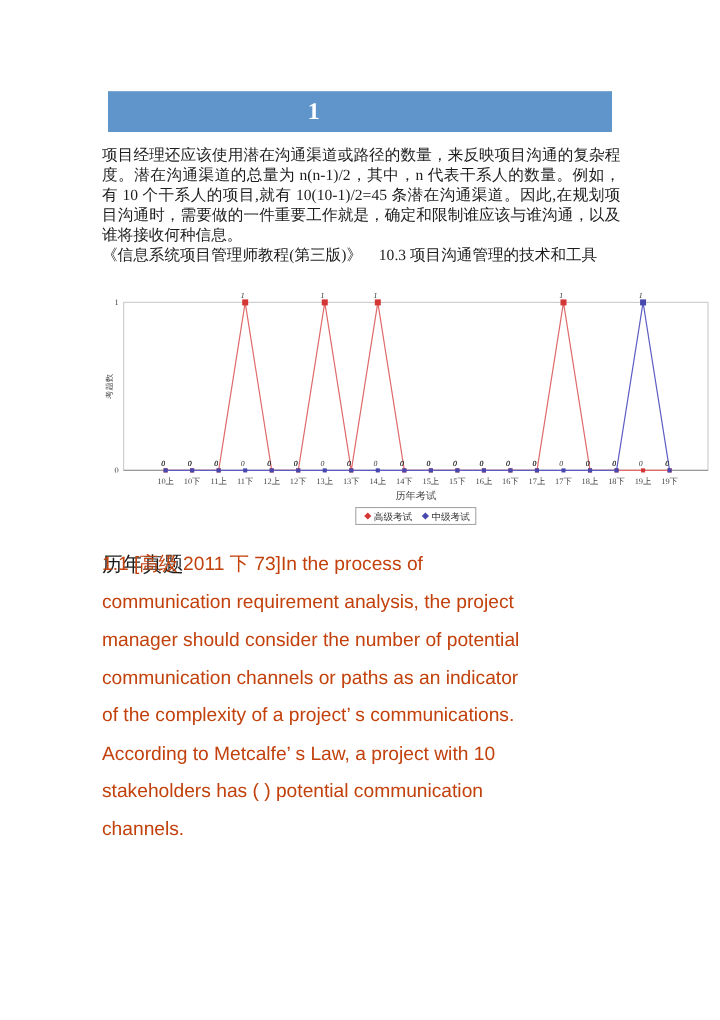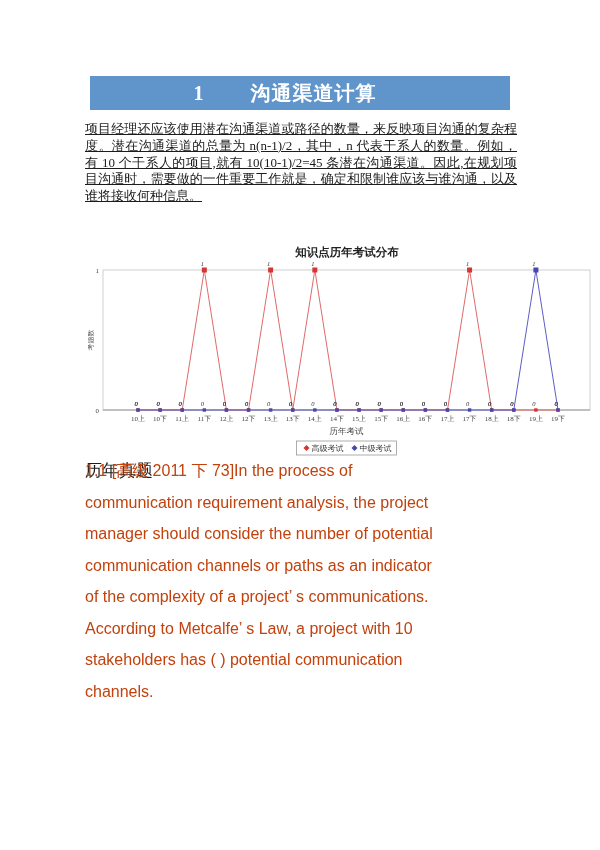--- a/index.html
+++ b/index.html
@@ -9,21 +9,21 @@
   }
   .banner {
     position:absolute; left:90px; top:76px; width:420px; height:34px;
     background:#6095cc; color:#ffffff; display:flex; align-items:center; justify-content:center;
     font-size:20px; font-weight:bold; letter-spacing:1px;
   }
   .banner .inner { display:flex; align-items:center; transform:translateX(-15px); }
   .banner .num { margin-right:46px; }
   .textblock {
     position:absolute; left:85px; top:121px; width:432px;
-    font-size:13px; line-height:16.8px;text-decoration:underline;
+    font-size:13px; line-height:16.8px;
   }
   .intro { text-align:justify; }
   .tut-line .gap { display:inline-block; width:14px; }
   .chart-wrap { position:absolute; left:88px; top:244px; width:510px; }
   .chart-title {
     text-align:center; padding-left:8px; font-size:11.5px; font-weight:bold; color:#222;
     height:18px; line-height:16px;
   }
   .past-heading { position:absolute; left:85px; top:459px; font-size:17px; }
   .question {
@@ -34,30 +34,29 @@
   svg text { font-family:"Liberation Serif","DejaVu Serif",serif; }
 </style>
 </head>
 <body>
 
 <div class="page">
 
   <div class="banner">
     <div class="inner">
       <span class="num">1</span>
-      <span class="ttl">沟通渠道计算</span>
     </div>
   </div>
 
   <div class="textblock">
     <div class="intro">项目经理还应该使用潜在沟通渠道或路径的数量，来反映项目沟通的复杂程度。潜在沟通渠道的总量为 n(n-1)/2，其中，n 代表干系人的数量。例如，有 10 个干系人的项目,就有 10(10-1)/2=45 条潜在沟通渠道。因此,在规划项目沟通时，需要做的一件重要工作就是，确定和限制谁应该与谁沟通，以及谁将接收何种信息。</div>
+    <div class="tut-line"><span>《信息系统项目管理师教程(第三版)》</span><span class="gap"></span><span>10.3 项目沟通管理的技术和工具</span></div>
   </div>
 
   <div class="chart-wrap">
-    <div class="chart-title">知识点历年考试分布</div>
     <svg id="chart-svg" width="510" height="198">
         <rect x="15" y="8" width="487" height="140" fill="none" stroke="#cfcfcf" stroke-width="1"></rect>
         <line x1="15" y1="148" x2="502" y2="148" stroke="#9a9a9a" stroke-width="1"></line>
         <text x="11" y="150.5" font-size="7" fill="#444" text-anchor="end">0</text>
         <text x="11" y="10.5" font-size="7" fill="#444" text-anchor="end">1</text>
         <text x="5" y="78" font-size="7" fill="#555" transform="rotate(-90 5 78)" text-anchor="middle">考题数</text>
         <text x="50" y="159" font-size="7" fill="#444" text-anchor="middle">10上</text>
         <text x="72.10526315789474" y="159" font-size="7" fill="#444" text-anchor="middle">10下</text>
         <text x="94.21052631578948" y="159" font-size="7" fill="#444" text-anchor="middle">11上</text>
         <text x="116.3157894736842" y="159" font-size="7" fill="#444" text-anchor="middle">11下</text>

